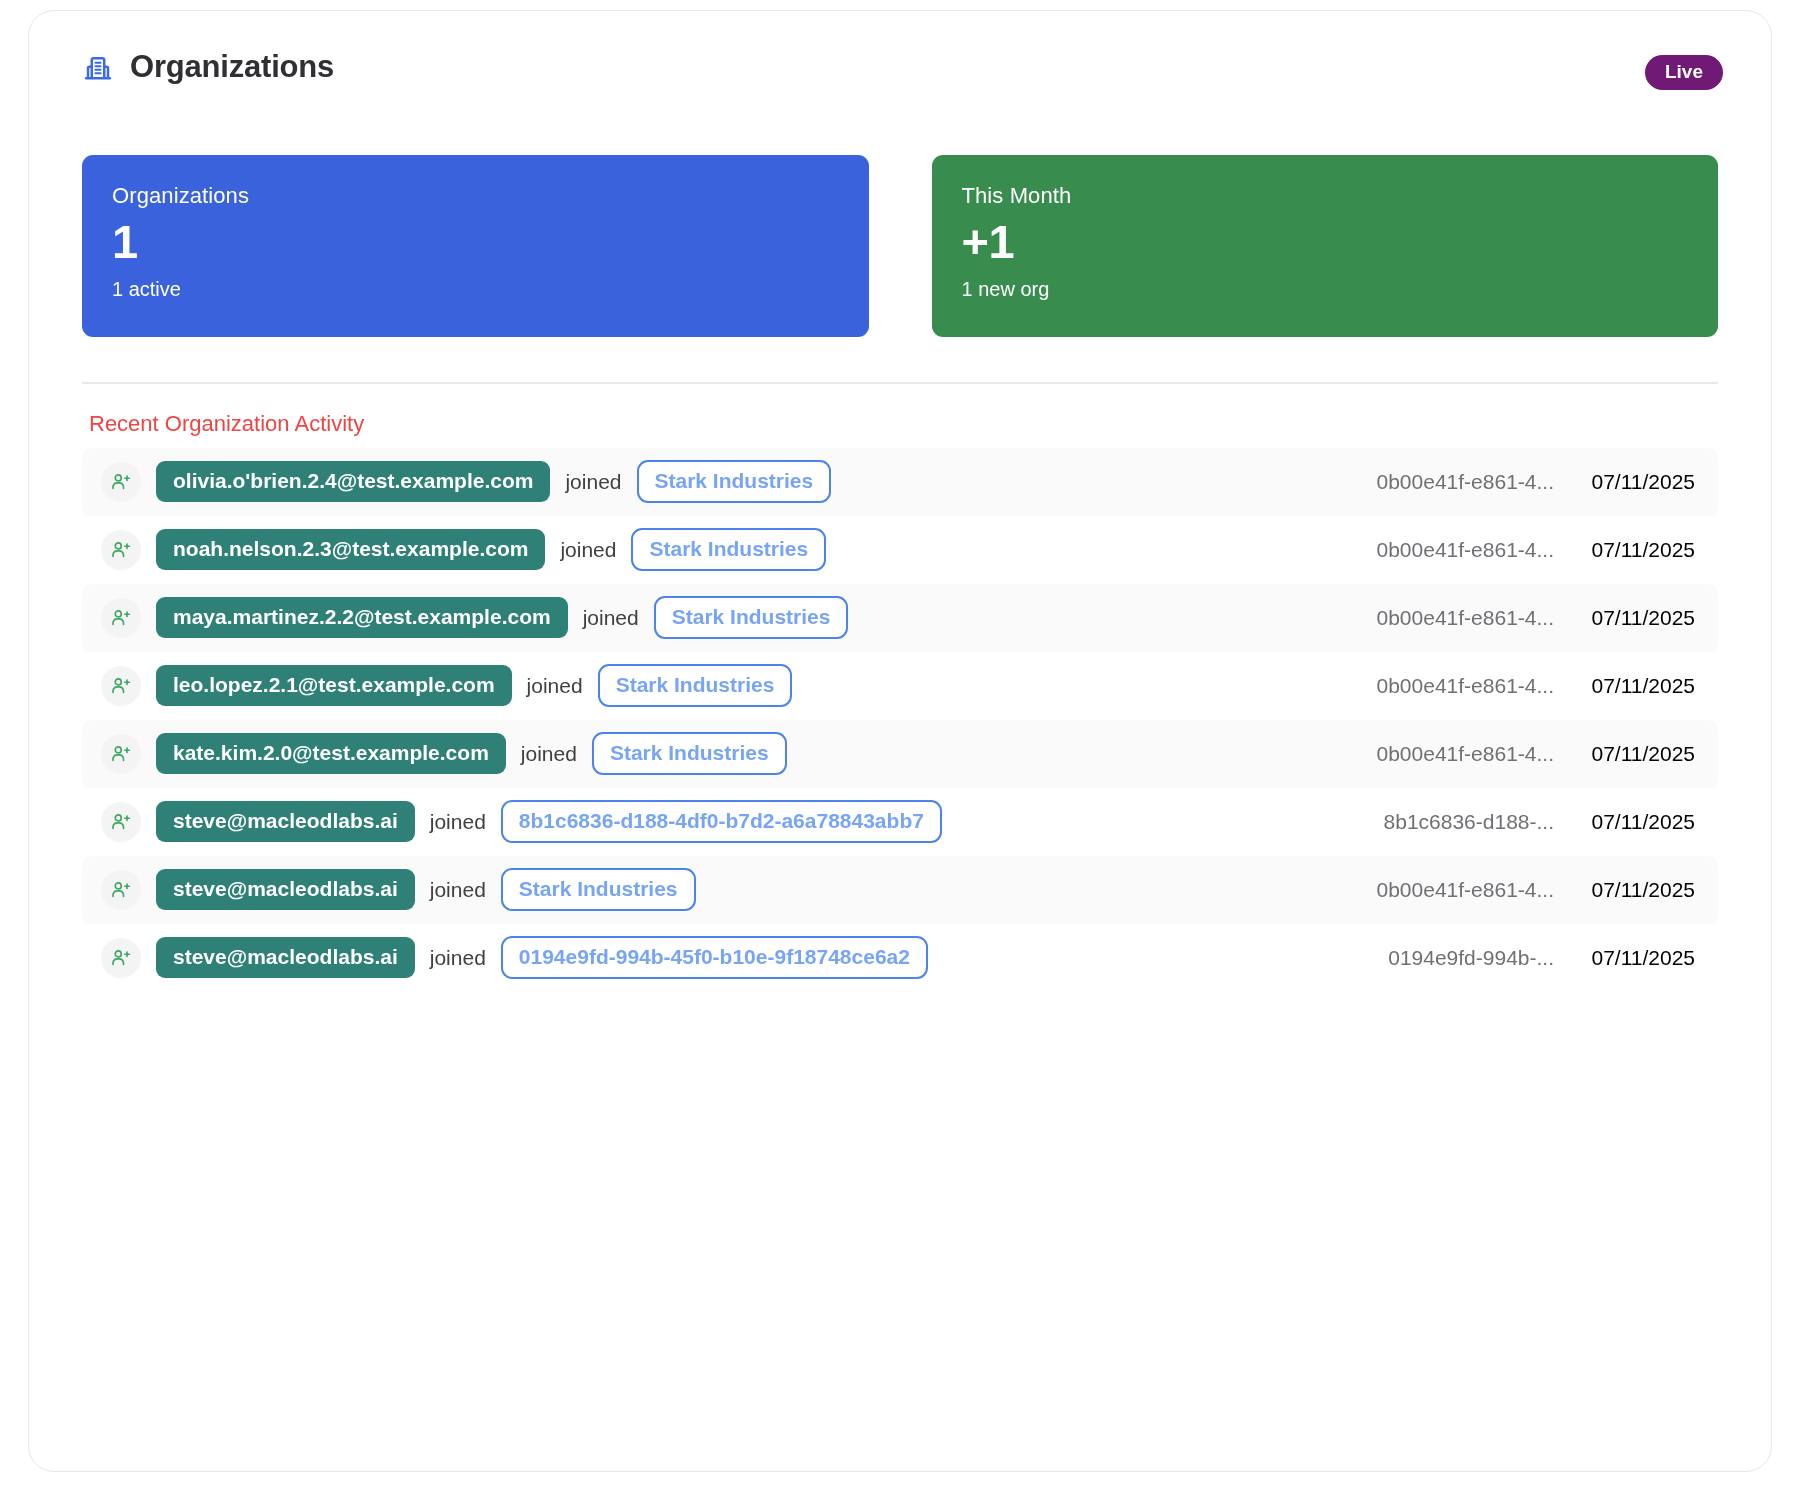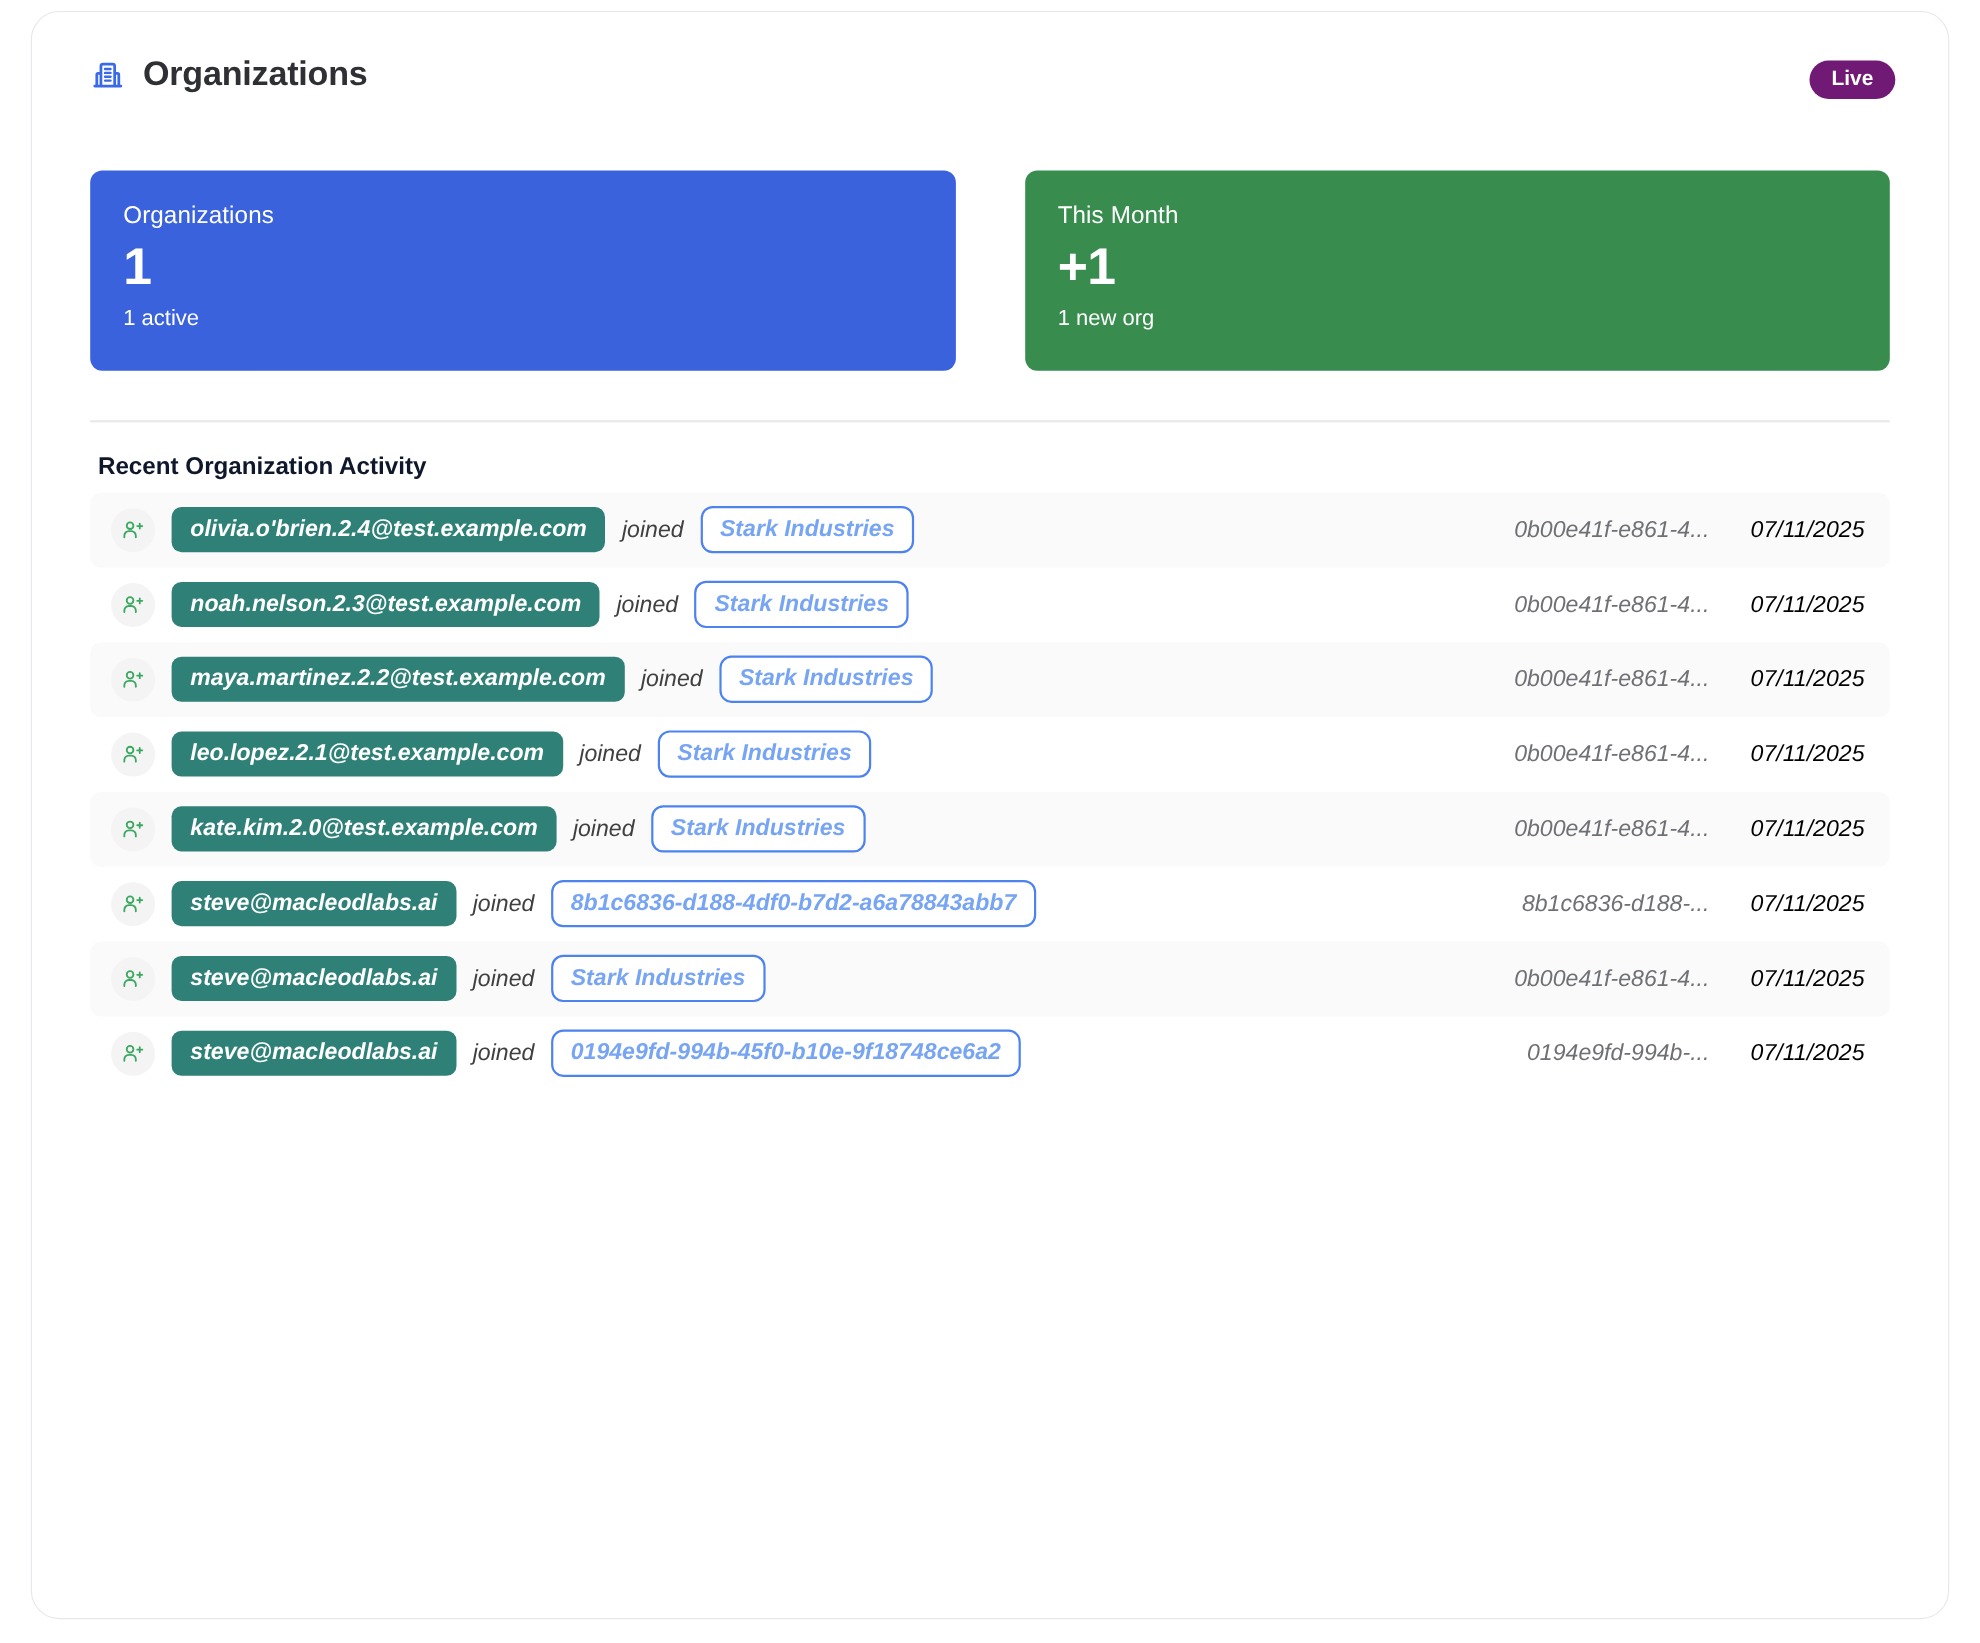--- a/index.html
+++ b/index.html
@@ -95,36 +95,35 @@
 
   
   #section-divider {
     margin: 45px 53px 0 53px;
     height: 1.5px;
     background: #e8e9ea;
   }
   #activity-heading {
     margin: 27px 0 0 60px;
     font-size: 22px;
-    font-weight: 700;
-    color: #0f172a;
+    font-weight: 400;
+    color: #ef4444;
   }
 
   
   #activity-list {
     margin: 11px 53px 0 53px;
   }
   .activity-row {
     position: relative;
     height: 68px;
     border-radius: 10px;
     display: flex;
     align-items: center;
     padding: 0 0 0 19px;
-    font-style: italic;
   }
   .activity-row.shaded { background: #fafafb; }
 
   .row-avatar {
     width: 40px; height: 40px;
     border-radius: 50%;
     background: #f4f4f5;
     display: flex; align-items: center; justify-content: center;
     flex: none;
     margin-right: 15px;

